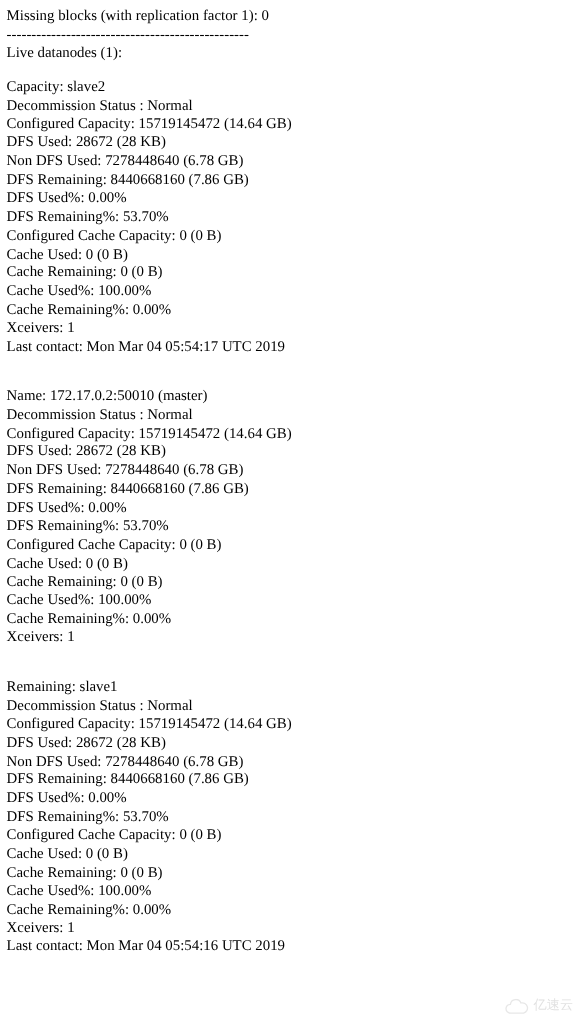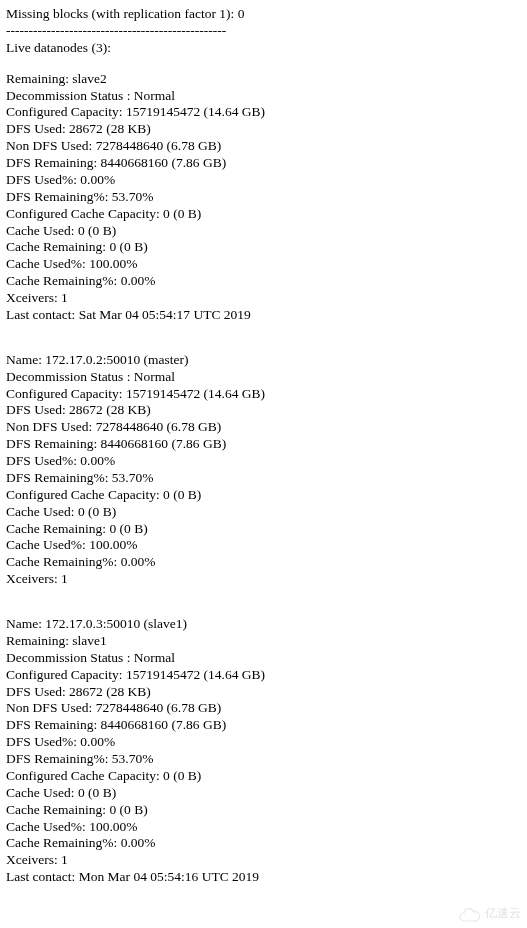--- a/index.html
+++ b/index.html
@@ -29,39 +29,39 @@
       color: #aaa;
     }
     .watermark svg { display: block; }
   </style>
 </head>
 <body>
 
 <div>
   <div class="line">Missing blocks (with replication factor 1): 0</div>
   <div class="line">-------------------------------------------------</div>
-  <div class="line">Live datanodes (3):</div>
+  <div class="line">Live datanodes (1):</div>
   <div class="spacer"></div>
 
   <div>
-    <div class="line">Remaining: slave2</div>
+    <div class="line">Capacity: slave2</div>
     <div class="line">Decommission Status : Normal</div>
     <div class="line">Configured Capacity: 15719145472 (14.64 GB)</div>
     <div class="line">DFS Used: 28672 (28 KB)</div>
     <div class="line">Non DFS Used: 7278448640 (6.78 GB)</div>
     <div class="line">DFS Remaining: 8440668160 (7.86 GB)</div>
     <div class="line">DFS Used%: 0.00%</div>
     <div class="line">DFS Remaining%: 53.70%</div>
     <div class="line">Configured Cache Capacity: 0 (0 B)</div>
     <div class="line">Cache Used: 0 (0 B)</div>
     <div class="line">Cache Remaining: 0 (0 B)</div>
     <div class="line">Cache Used%: 100.00%</div>
     <div class="line">Cache Remaining%: 0.00%</div>
     <div class="line">Xceivers: 1</div>
-    <div class="line">Last contact: Sat Mar 04 05:54:17 UTC 2019</div>
+    <div class="line">Last contact: Mon Mar 04 05:54:17 UTC 2019</div>
   </div>
   <div class="spacer"></div>
   <div class="spacer"></div>
 
   <div>
     <div class="line">Name: 172.17.0.2:50010 (master)</div>
     <div class="line">Decommission Status : Normal</div>
     <div class="line">Configured Capacity: 15719145472 (14.64 GB)</div>
     <div class="line">DFS Used: 28672 (28 KB)</div>
     <div class="line">Non DFS Used: 7278448640 (6.78 GB)</div>
@@ -72,21 +72,20 @@
     <div class="line">Cache Used: 0 (0 B)</div>
     <div class="line">Cache Remaining: 0 (0 B)</div>
     <div class="line">Cache Used%: 100.00%</div>
     <div class="line">Cache Remaining%: 0.00%</div>
     <div class="line">Xceivers: 1</div>
   </div>
   <div class="spacer"></div>
   <div class="spacer"></div>
 
   <div>
-    <div class="line">Name: 172.17.0.3:50010 (slave1)</div>
     <div class="line">Remaining: slave1</div>
     <div class="line">Decommission Status : Normal</div>
     <div class="line">Configured Capacity: 15719145472 (14.64 GB)</div>
     <div class="line">DFS Used: 28672 (28 KB)</div>
     <div class="line">Non DFS Used: 7278448640 (6.78 GB)</div>
     <div class="line">DFS Remaining: 8440668160 (7.86 GB)</div>
     <div class="line">DFS Used%: 0.00%</div>
     <div class="line">DFS Remaining%: 53.70%</div>
     <div class="line">Configured Cache Capacity: 0 (0 B)</div>
     <div class="line">Cache Used: 0 (0 B)</div>

